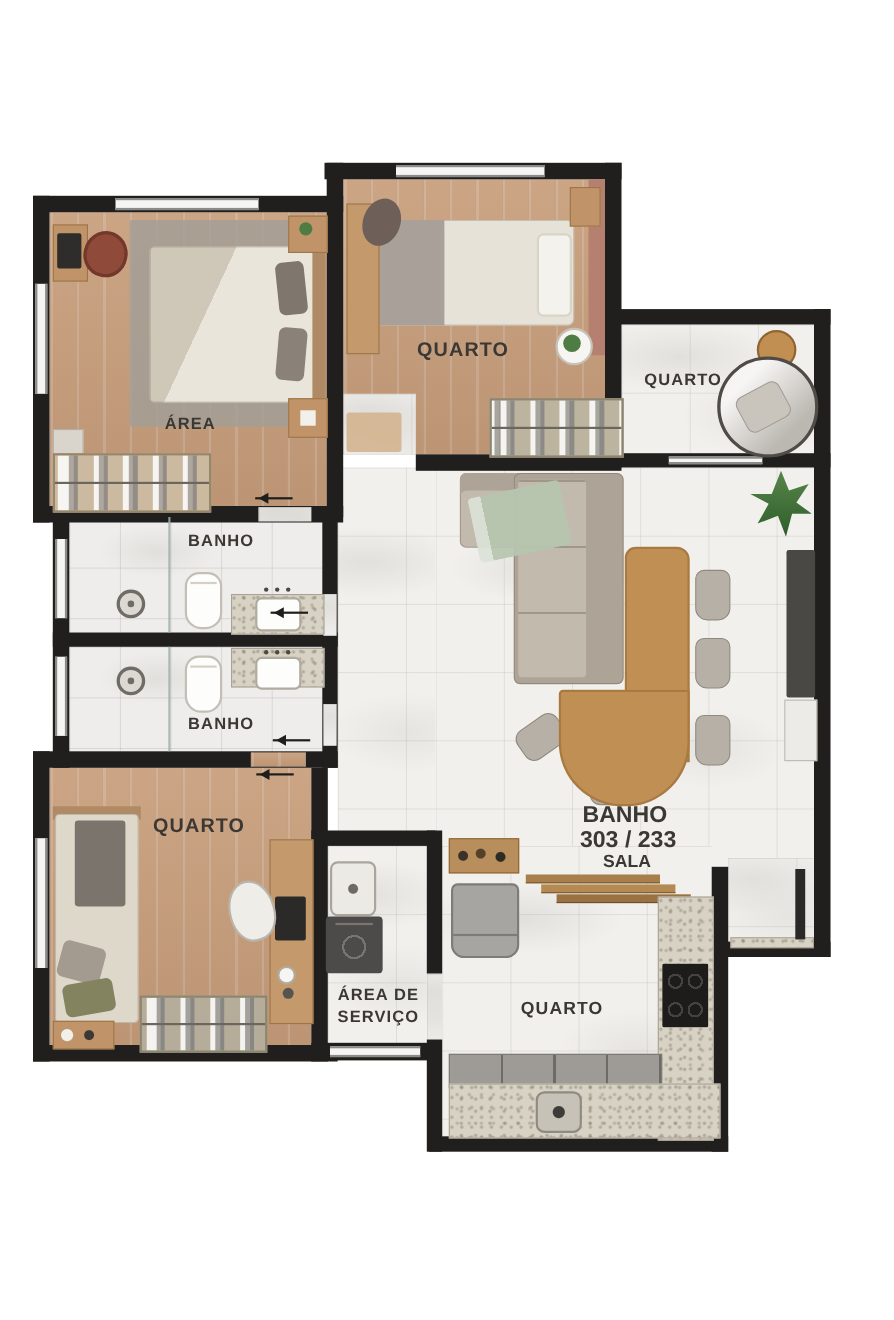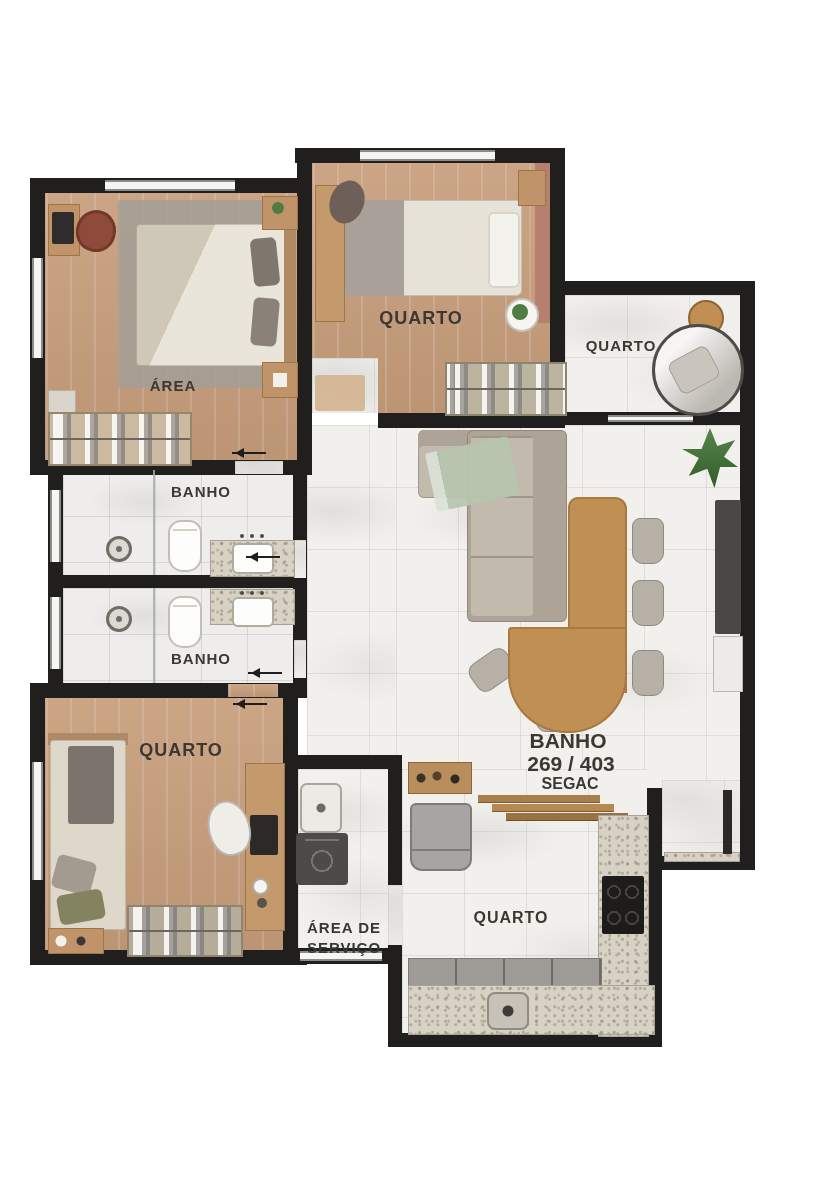--- a/index.html
+++ b/index.html
@@ -228,21 +228,21 @@
   <div class="granite" style="left:408px;top:985px;width:245px;height:48px;"></div>
   <div class="fur" style="left:487px;top:992px;width:38px;height:34px;background:#c6c2b8;border:2px solid #8f8b82;border-radius:8px;z-index:22;
        background-image:radial-gradient(circle at 50% 50%, #3e3c38 5px, transparent 6px);"></div>
 
   <div class="lbl lbl-sm" style="left:173px;top:377px;">ÁREA</div>
   <div class="lbl lbl-md" style="left:421px;top:308px;">QUARTO</div>
   <div class="lbl lbl-sm" style="left:621px;top:337px;">QUARTO</div>
   <div class="lbl lbl-sm" style="left:201px;top:483px;">BANHO</div>
   <div class="lbl lbl-sm" style="left:201px;top:650px;">BANHO</div>
   <div class="lbl lbl-md" style="left:181px;top:740px;">QUARTO</div>
-  <div class="lbl lbl-sm lbl-wrap" style="left:344px;top:918px;width:100px;">ÁREA DE SERVIÇO</div>
+  <div class="lbl lbl-sm lbl-wrap" style="left:344px;top:895px;width:100px;">ÁREA DE SERVIÇO</div>
   <div class="lbl lbl-k" style="left:511px;top:909px;">QUARTO</div>
 
   <div class="unitl" style="left:568px;top:729px;font-size:21px;">BANHO</div>
-  <div class="unitl" style="left:571px;top:752px;font-size:21px;">269 / 403</div>
-  <div class="unitl" style="left:570px;top:775px;font-size:16px;">SEGAC</div>
+  <div class="unitl" style="left:571px;top:752px;font-size:21px;">303 / 233</div>
+  <div class="unitl" style="left:570px;top:775px;font-size:16px;">SALA</div>
 
 
 </div>
 
 </body></html>

